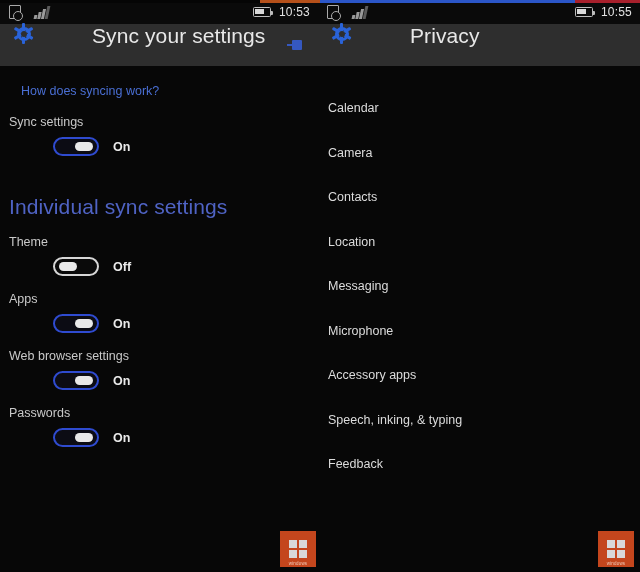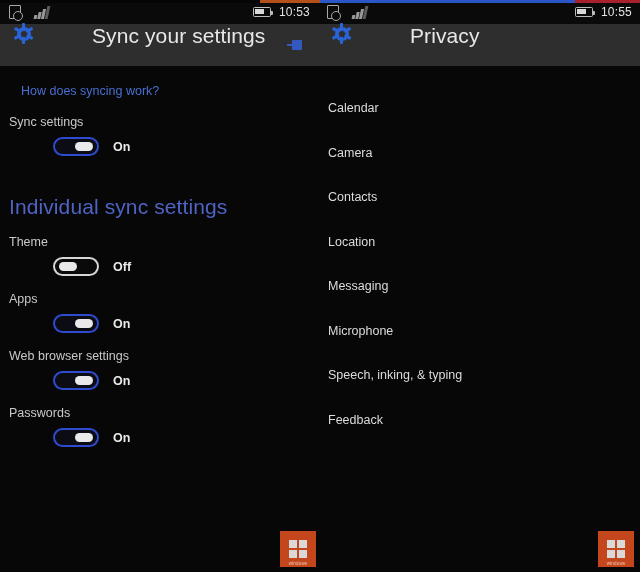--- a/index.html
+++ b/index.html
@@ -425,20 +425,21 @@
       <span class="appbar-title">Privacy</span>
     </div>
 
     <div class="nav-list">
       <div class="nav-item">Calendar</div>
       <div class="nav-item">Camera</div>
       <div class="nav-item">Contacts</div>
       <div class="nav-item">Location</div>
       <div class="nav-item">Messaging</div>
       <div class="nav-item">Microphone</div>
+      <div class="nav-item">Accessory apps</div>
       <div class="nav-item">Speech, inking, &amp; typing</div>
       <div class="nav-item">Feedback</div>
     </div>
   </div>
 
   <div class="watermark" id="wm-left">
     <span class="wm-logo">
       <i></i>
         <i></i>
         <i></i>

